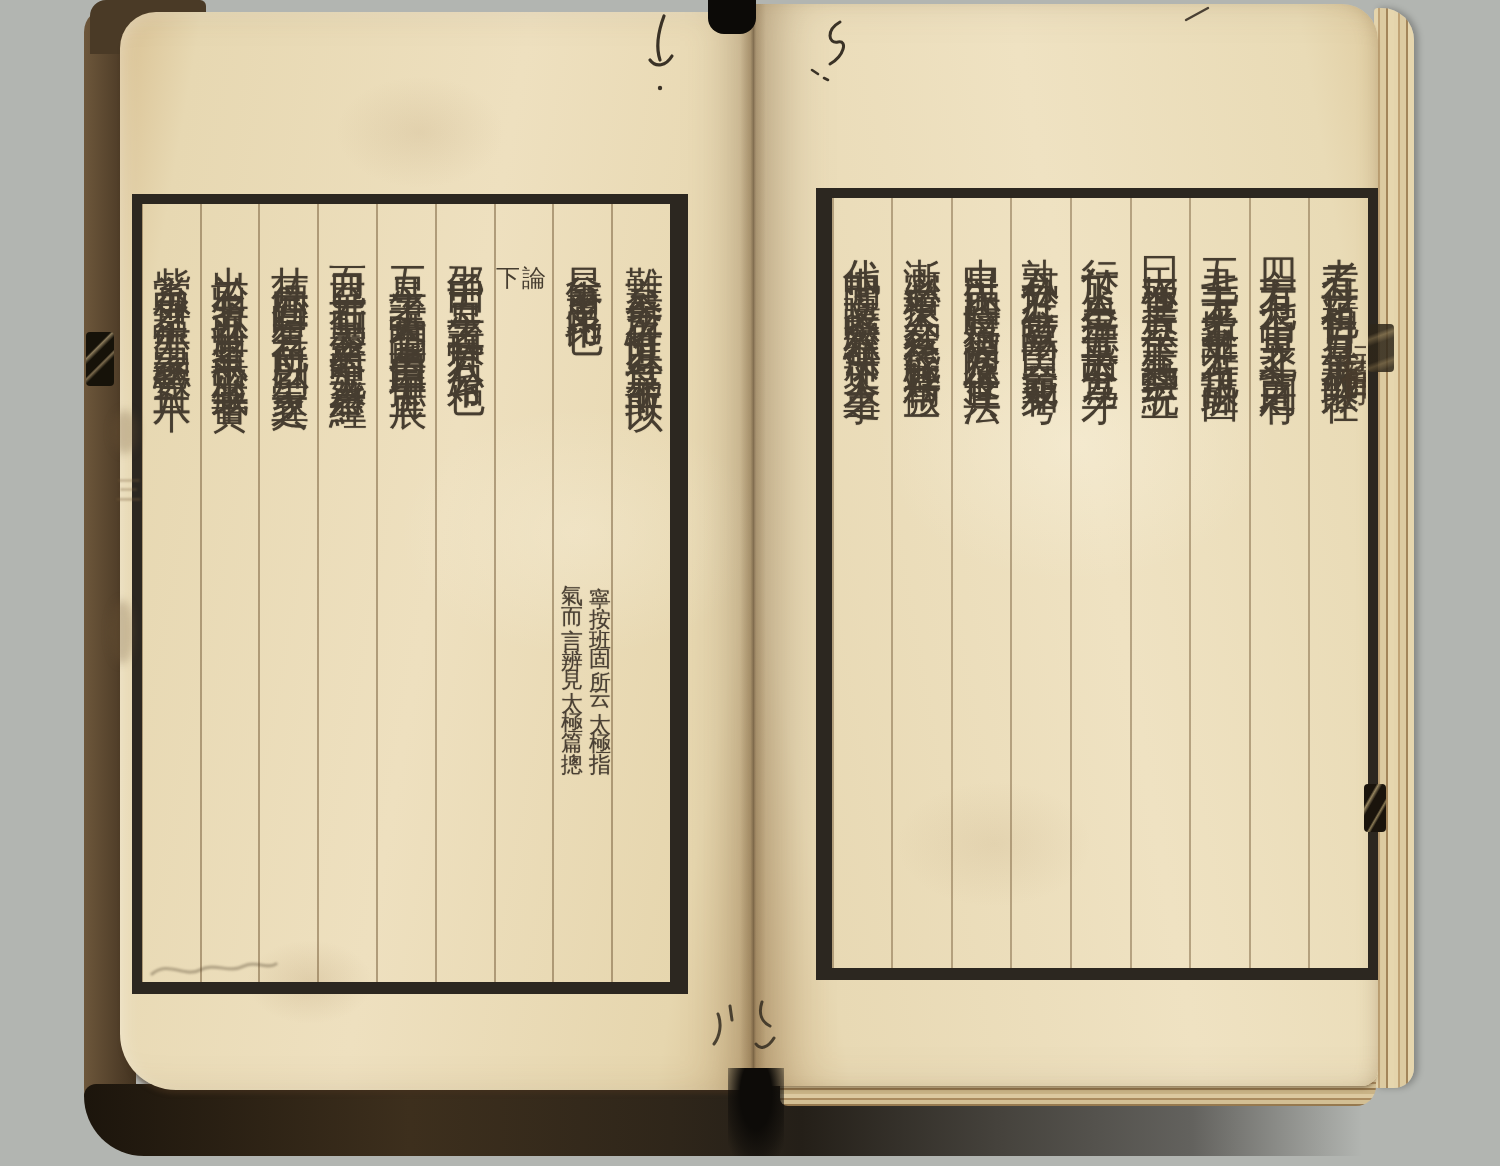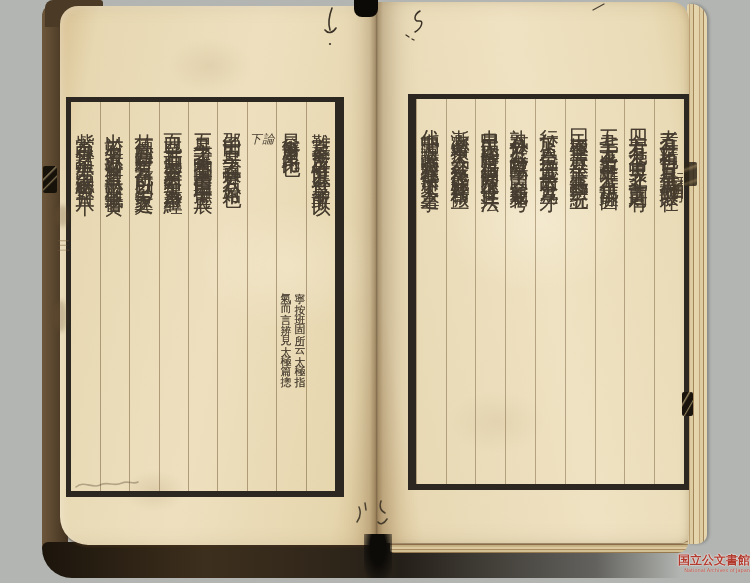--- a/index.html
+++ b/index.html
@@ -51,21 +51,21 @@
   .frame-left{left:66px;top:97px;width:278px;height:400px;border-right-width:9px;border-bottom-width:6px;
       background:repeating-linear-gradient(to left,rgba(125,100,65,0) 0 28.4px,rgba(125,100,65,.55) 28.4px 29.4px);}
   .frame-right{left:408px;top:94px;width:281px;height:396px;border-left-width:8px;border-bottom-width:6px;
       background:repeating-linear-gradient(to left,rgba(125,100,65,0) 0 28.8px,rgba(125,100,65,.5) 28.8px 29.8px);}
   .vcol{position:absolute;writing-mode:vertical-rl;text-orientation:upright;color:#463d30;
       text-shadow:0 0 .5px rgba(70,60,45,.65);}
   .main-col{font-size:19px;letter-spacing:4.3px;line-height:29px;width:29px;height:380px;overflow:visible;}
   .lcol{top:118px;}
   .rcol{top:114px;}
   .note-col{font-size:11px;letter-spacing:10.5px;line-height:12px;width:12px;top:284px;height:200px;color:#4a4034;}
-  .header-box{position:absolute;left:248px;top:128px;width:29px;text-align:center;font-style:italic;}
+  .header-box{position:absolute;left:248px;top:128px;width:29px;text-align:left;}
   .rtl-override{direction:rtl;unicode-bidi:bidi-override;font-size:12px;color:#463d30;letter-spacing:1px;}
   .edge-clip{position:absolute;left:669px;top:160px;width:14px;height:128px;overflow:hidden;}
   .edge-clip .vcol{left:1px;top:0;font-size:15px;letter-spacing:3.5px;line-height:15px;width:15px;
       color:rgba(72,60,45,.8);}
   
   .tab{position:absolute;border-radius:2px;}
   .tab-left{left:43px;top:166px;width:14px;height:27px;
       background:linear-gradient(135deg,#161209 30%,#8a7a5a 33%,#161209 40%,#161209 55%,#7d6c4e 58%,#161209 64%);}
   .tab-right{left:682px;top:392px;width:11px;height:24px;
       background:linear-gradient(120deg,#1a140c 25%,#96855f 30%,#1a140c 38%,#1a140c 60%,#8a7a55 64%,#1a140c 70%);}
@@ -150,18 +150,14 @@
   <svg class="ink-mark" style="left:592px;top:2px" width="14" height="10" viewBox="0 0 14 10">
     <path d="M1 8 L12 2" stroke="#4a4034" stroke-width="1.2" fill="none" stroke-linecap="round"></path>
   </svg>
   <svg class="ink-mark" style="left:350px;top:497px" width="46" height="40" viewBox="0 0 46 40">
     <path d="M9 10 C11 15 10 21 7 25 M15 6 L16 13 M31 4 C29 10 31 14 35 16 M37 22 C34 27 30 28 28 25" stroke="#332b20" stroke-width="1.5" fill="none" stroke-linecap="round" opacity=".85"></path>
   </svg>
   <svg class="ink-mark scribble" style="left:74px;top:474px" width="66" height="20" viewBox="0 0 66 20">
     <path d="M2 13 C10 6 18 15 26 11 C34 7 40 13 48 9 C54 6 59 11 64 8" stroke="#4a3c28" stroke-width="1.6" fill="none" stroke-linecap="round"></path>
   </svg>
 
-  <div class="watermark">
-    <div class="wm-jp">国立公文書館</div>
-    <div class="wm-en">National Archives of Japan</div>
-  </div>
 
 </div>
 
 </body></html>

